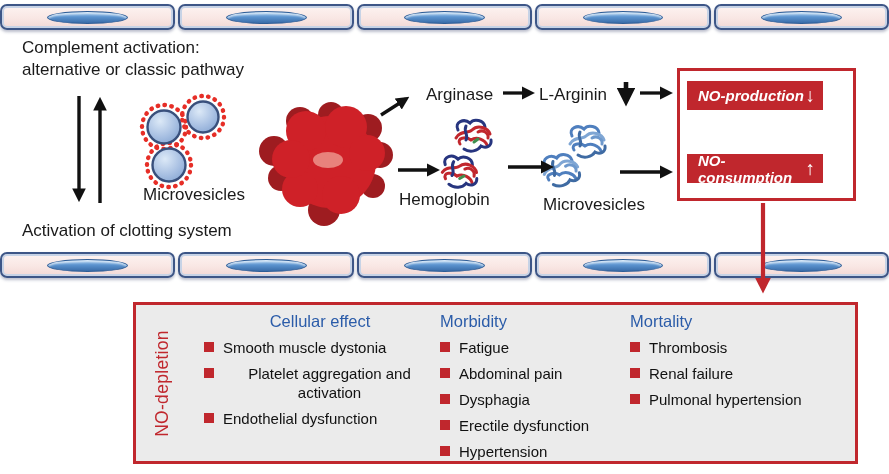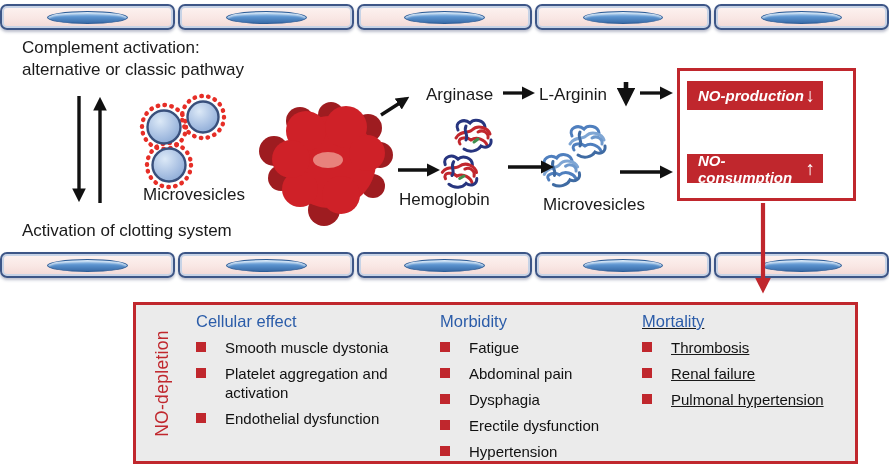--- a/index.html
+++ b/index.html
@@ -48,26 +48,26 @@
   .no-chip.consumption{top:83px;}
   .no-chip .chip-arrow{font-size:19px;font-weight:bold;line-height:1;}
   
   .dep-box{
     position:absolute;left:133px;top:302px;width:719px;height:156px;
     background:#ebebeb;border:3px solid var(--red,#c0272d);z-index:6;
   }
   .side-label-wrap{position:absolute;left:0;top:0;bottom:0;width:52px;display:flex;align-items:center;justify-content:center;}
   .side-label{transform:rotate(-90deg);white-space:nowrap;color:var(--red,#c0272d);font-size:17.5px;letter-spacing:.3px;}
   .dep-col{position:absolute;top:7px;}
-  .dep-col-1{left:60px;width:232px;}
+  .dep-col-1{left:68px;width:232px;text-align:center;}
   .dep-col-2{left:304px;width:210px;}
-  .dep-col-3{left:506px;width:210px;text-decoration:underline;}
+  .dep-col-3{left:494px;width:210px;}
   .dep-head{color:var(--blue,#2b5ca9);font-size:16.5px;margin:0 0 7px 0;}
   .dep-list{list-style:none;margin:0;padding:0;}
-  .dep-list li{display:flex;gap:19px;font-size:15px;line-height:19px;margin-bottom:7px;color:#111;}
+  .dep-list li{display:flex;gap:9px;font-size:15px;line-height:19px;margin-bottom:7px;color:#111;}
   .dep-list .bullet{flex:0 0 10px;width:10px;height:10px;background:var(--red,#c0272d);margin-top:4px;}
   .dep-list .itxt{display:block;}
 </style>
 </head>
 <body>
 
 <div class="stage">
 
   <div class="vessel-row row1">
       <div class="cell">

